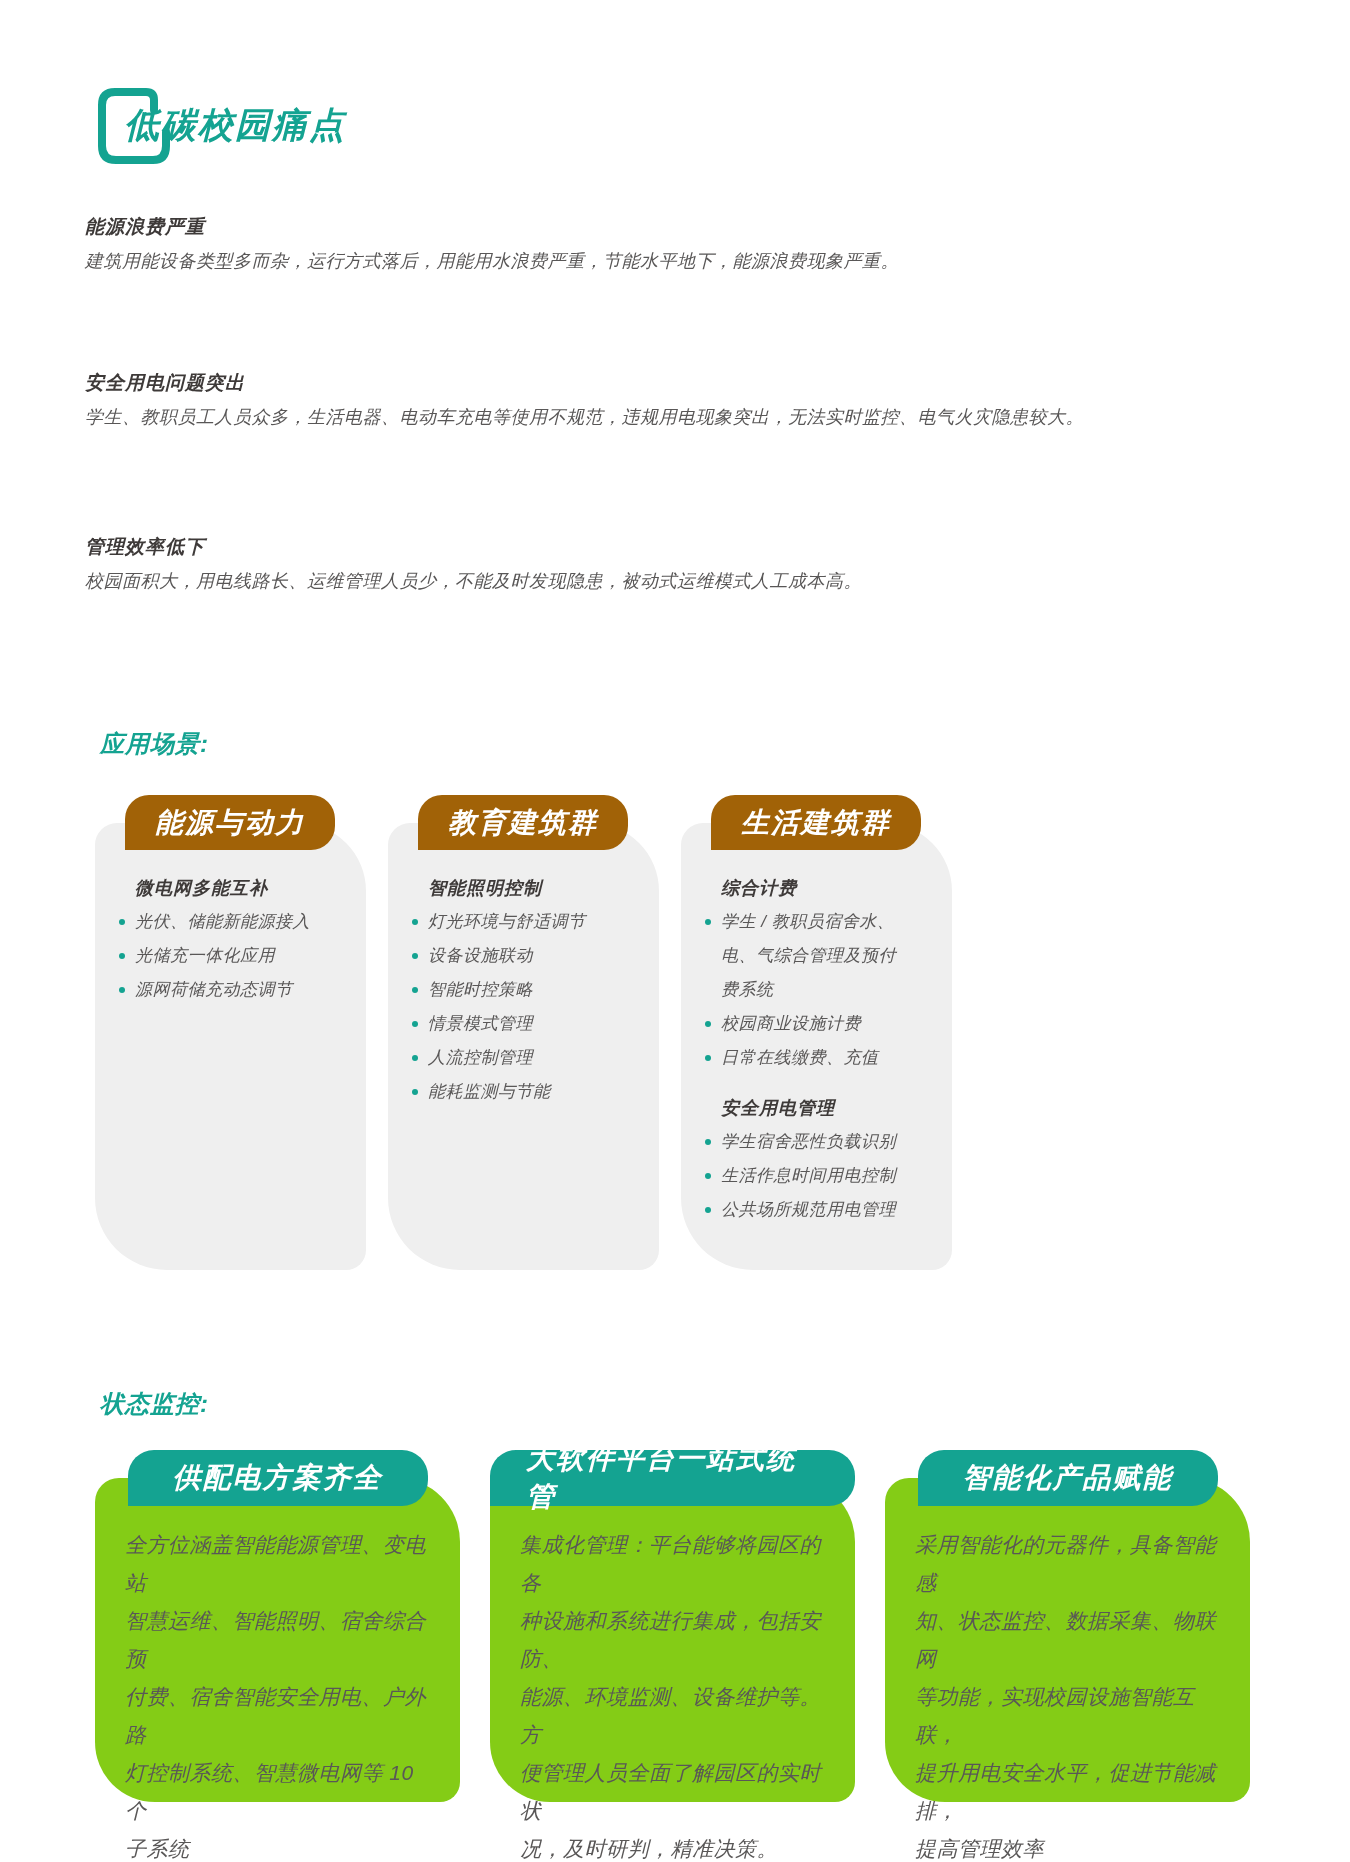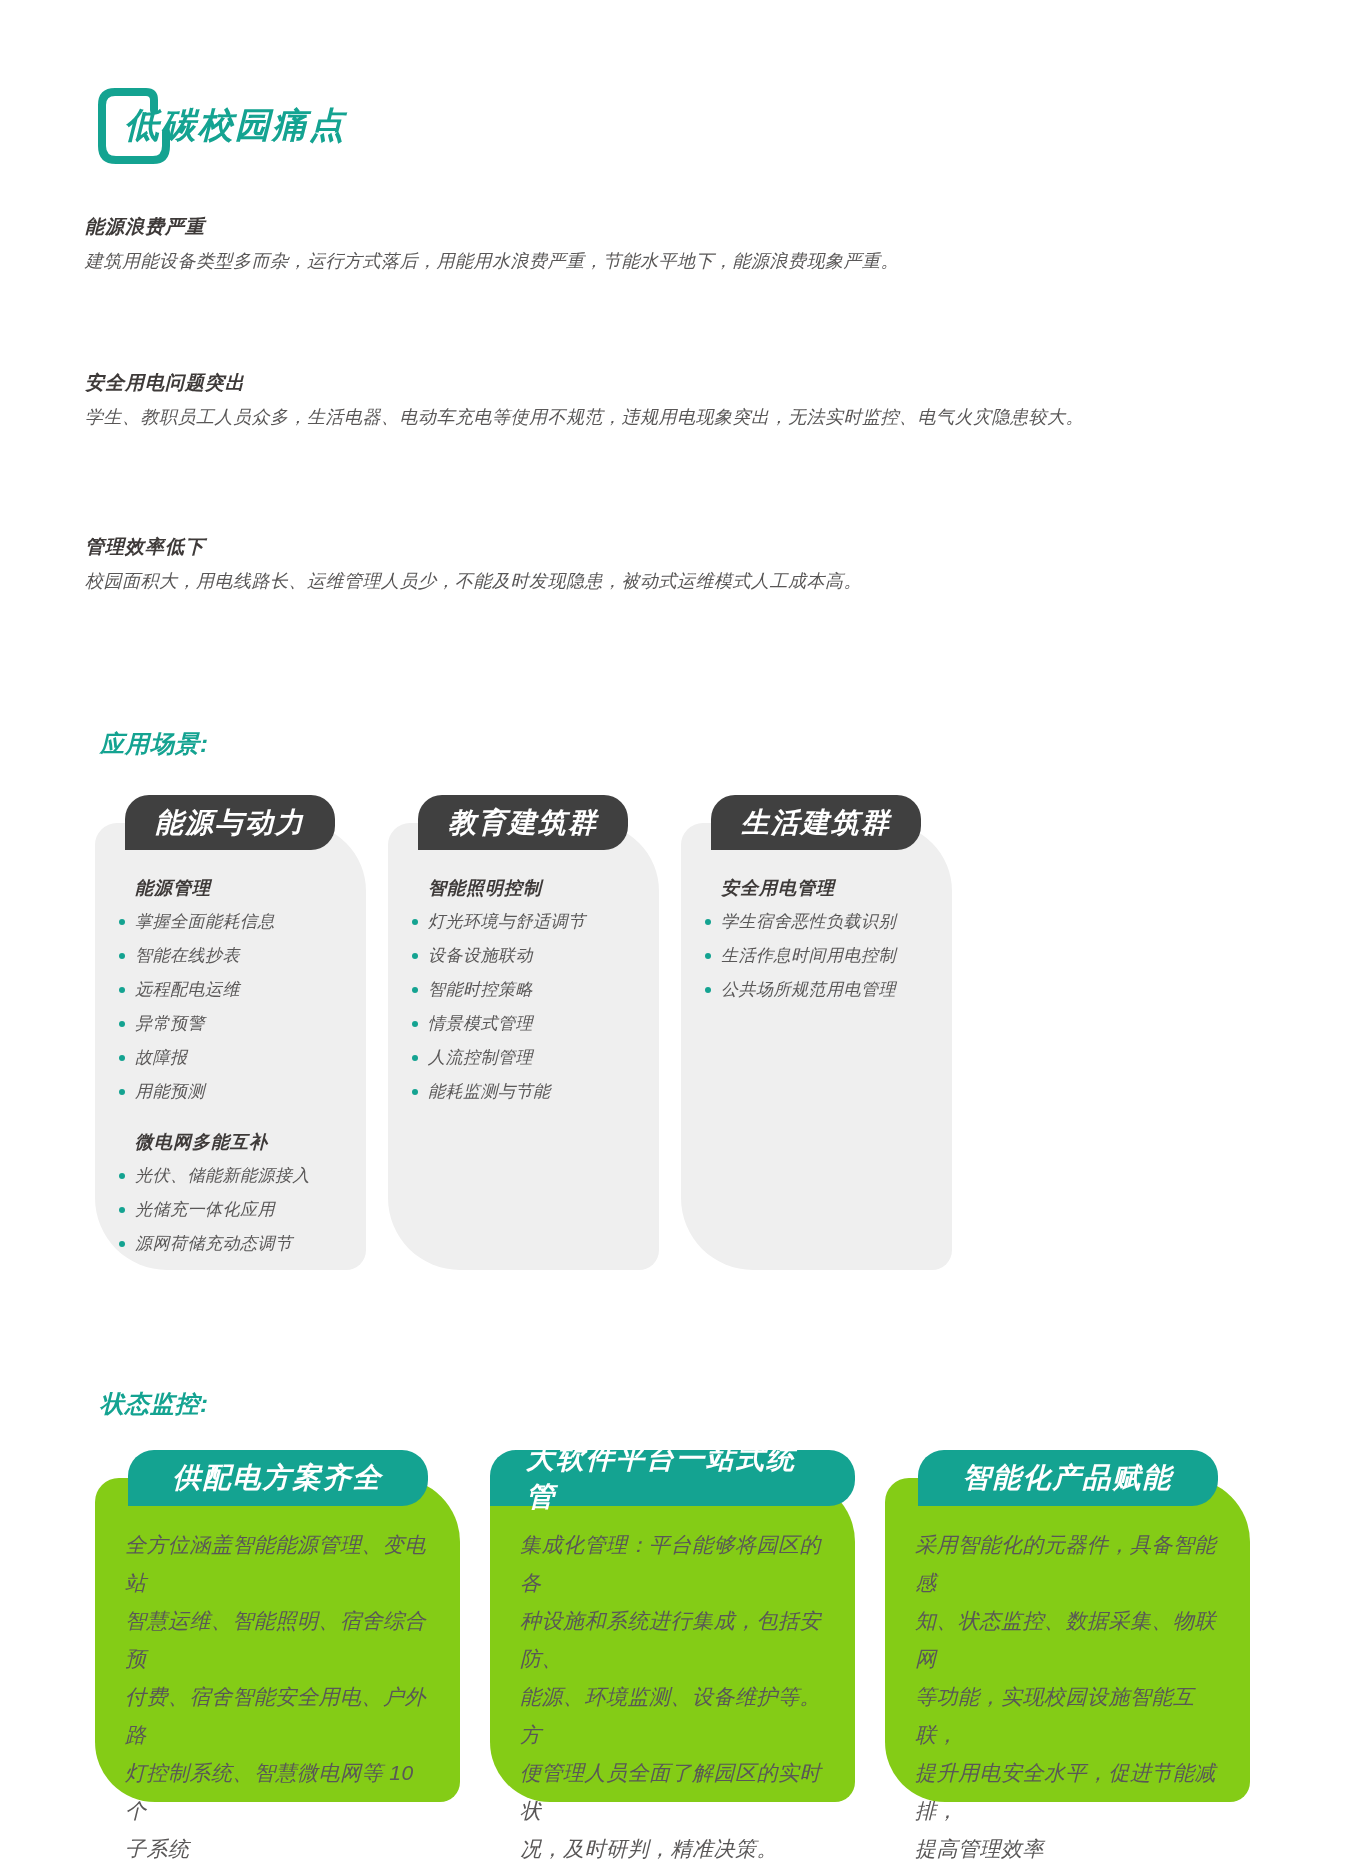--- a/index.html
+++ b/index.html
@@ -32,21 +32,21 @@
   .section-label {
     position:absolute; left:100px;
     font-size:24px; font-weight:bold; color:#14A391; letter-spacing:1px;
   }
 
   
   .scard { position:absolute; top:795px; width:271px; height:478px; }
   .scard-pill {
     position:relative; z-index:2; margin-left:30px; display:inline-flex;
     align-items:center; justify-content:center; height:55px; padding:0 30px;
-    background:#404040; color:#ffffff; font-size:28px; font-weight:bold;
+    background:#a16207; color:#ffffff; font-size:28px; font-weight:bold;
     letter-spacing:2px; border-radius:24px 24px 24px 0;
   }
   .scard-body {
     position:absolute; left:0; top:28px; width:271px; height:447px;
     background:#EFEFEF; border-radius:22px 68px 20px 72px;
     padding:48px 14px 0 40px;
   }
   .sgroup { margin-bottom:16px; }
   .sgroup-h {
     font-size:18px; font-weight:bold; color:#3E3A39; letter-spacing:1px;
@@ -95,29 +95,20 @@
 
   <div class="pp-title" style="top:534px">管理效率低下</div>
   <div class="pp-desc" style="top:569px">校园面积大，用电线路长、运维管理人员少，不能及时发现隐患，被动式运维模式人工成本高。</div>
 
   <div class="section-label" style="top:728px">应用场景:</div>
 
   <div class="scard" style="left:95px">
     <div class="scard-pill">能源与动力</div>
     <div class="scard-body">
       <div class="sgroup">
-        <div class="sgroup-h">能源管理</div>
-        <div class="sitem">掌握全面能耗信息</div>
-        <div class="sitem">智能在线抄表</div>
-        <div class="sitem">远程配电运维</div>
-        <div class="sitem">异常预警</div>
-        <div class="sitem">故障报</div>
-        <div class="sitem">用能预测</div>
-      </div>
-      <div class="sgroup">
         <div class="sgroup-h">微电网多能互补</div>
         <div class="sitem">光伏、储能新能源接入</div>
         <div class="sitem">光储充一体化应用</div>
         <div class="sitem">源网荷储充动态调节</div>
       </div>
     </div>
   </div>
 
   <div class="scard" style="left:388px">
     <div class="scard-pill">教育建筑群</div>
@@ -130,20 +121,28 @@
         <div class="sitem">情景模式管理</div>
         <div class="sitem">人流控制管理</div>
         <div class="sitem">能耗监测与节能</div>
       </div>
     </div>
   </div>
 
   <div class="scard" style="left:681px">
     <div class="scard-pill">生活建筑群</div>
     <div class="scard-body">
+      <div class="sgroup">
+        <div class="sgroup-h">综合计费</div>
+        <div class="sitem">学生 / 教职员宿舍水、
+电、气综合管理及预付
+费系统</div>
+        <div class="sitem">校园商业设施计费</div>
+        <div class="sitem">日常在线缴费、充值</div>
+      </div>
       <div class="sgroup">
         <div class="sgroup-h">安全用电管理</div>
         <div class="sitem">学生宿舍恶性负载识别</div>
         <div class="sitem">生活作息时间用电控制</div>
         <div class="sitem">公共场所规范用电管理</div>
       </div>
     </div>
   </div>
 
 

